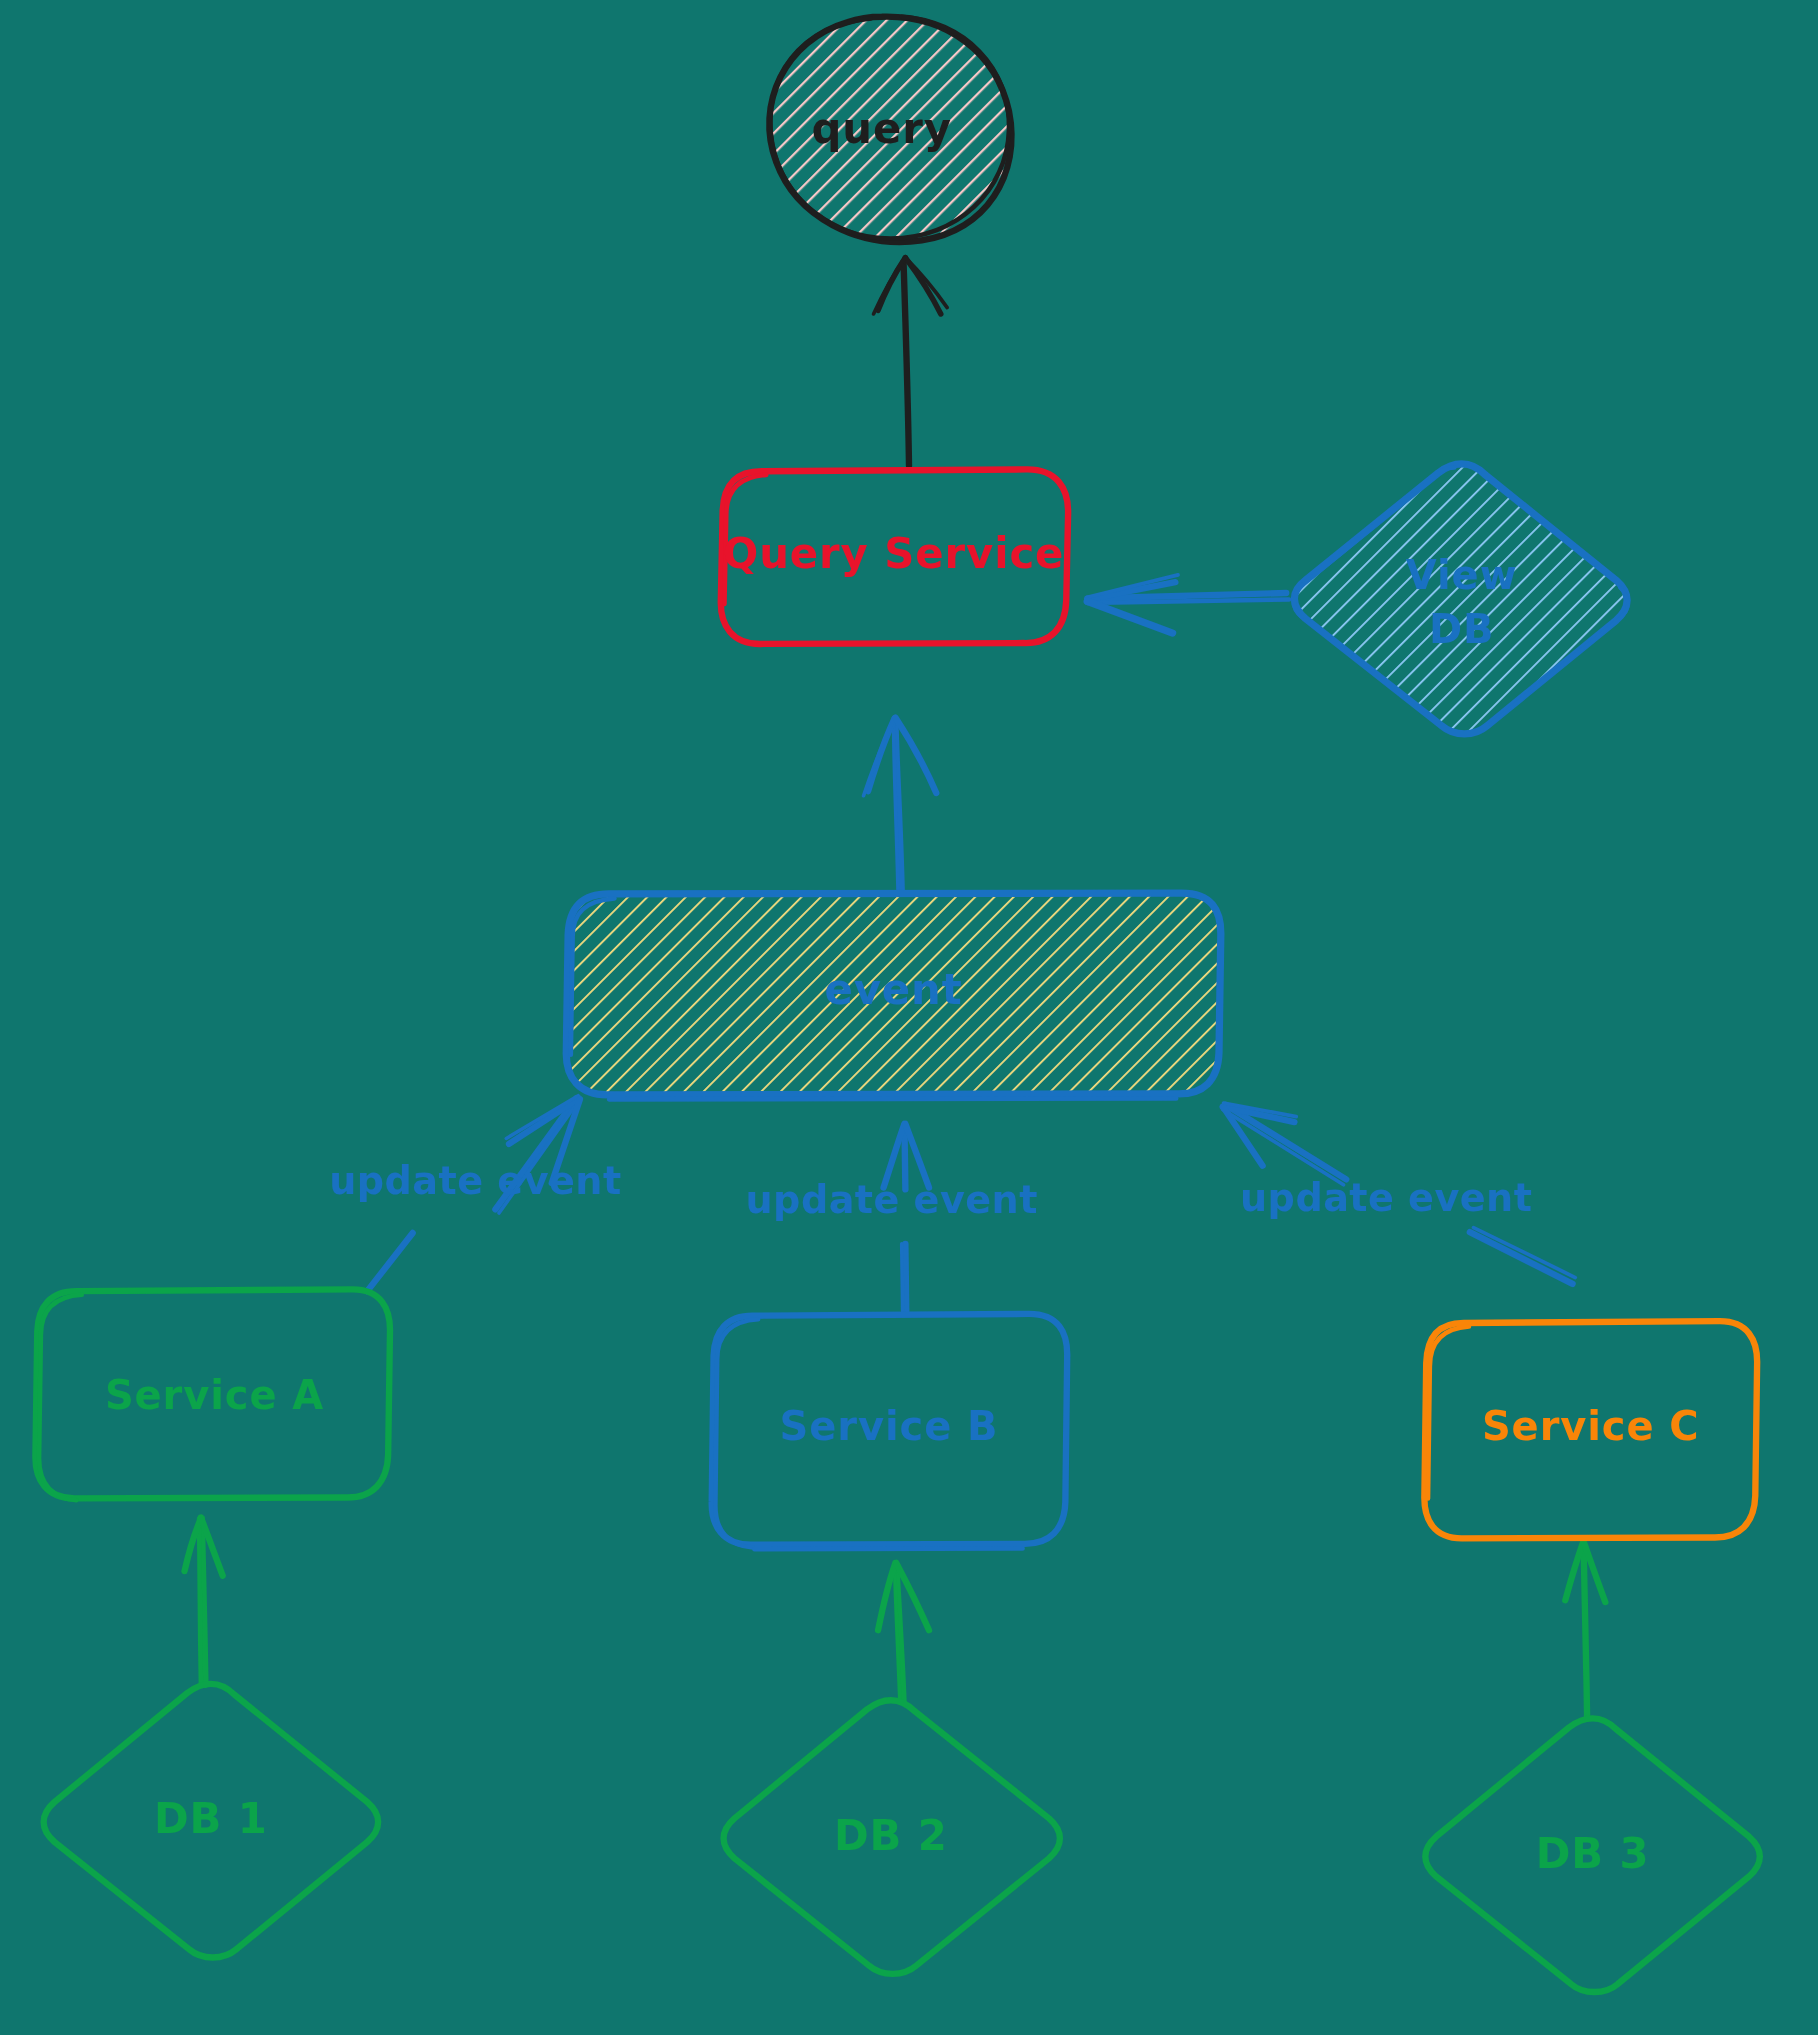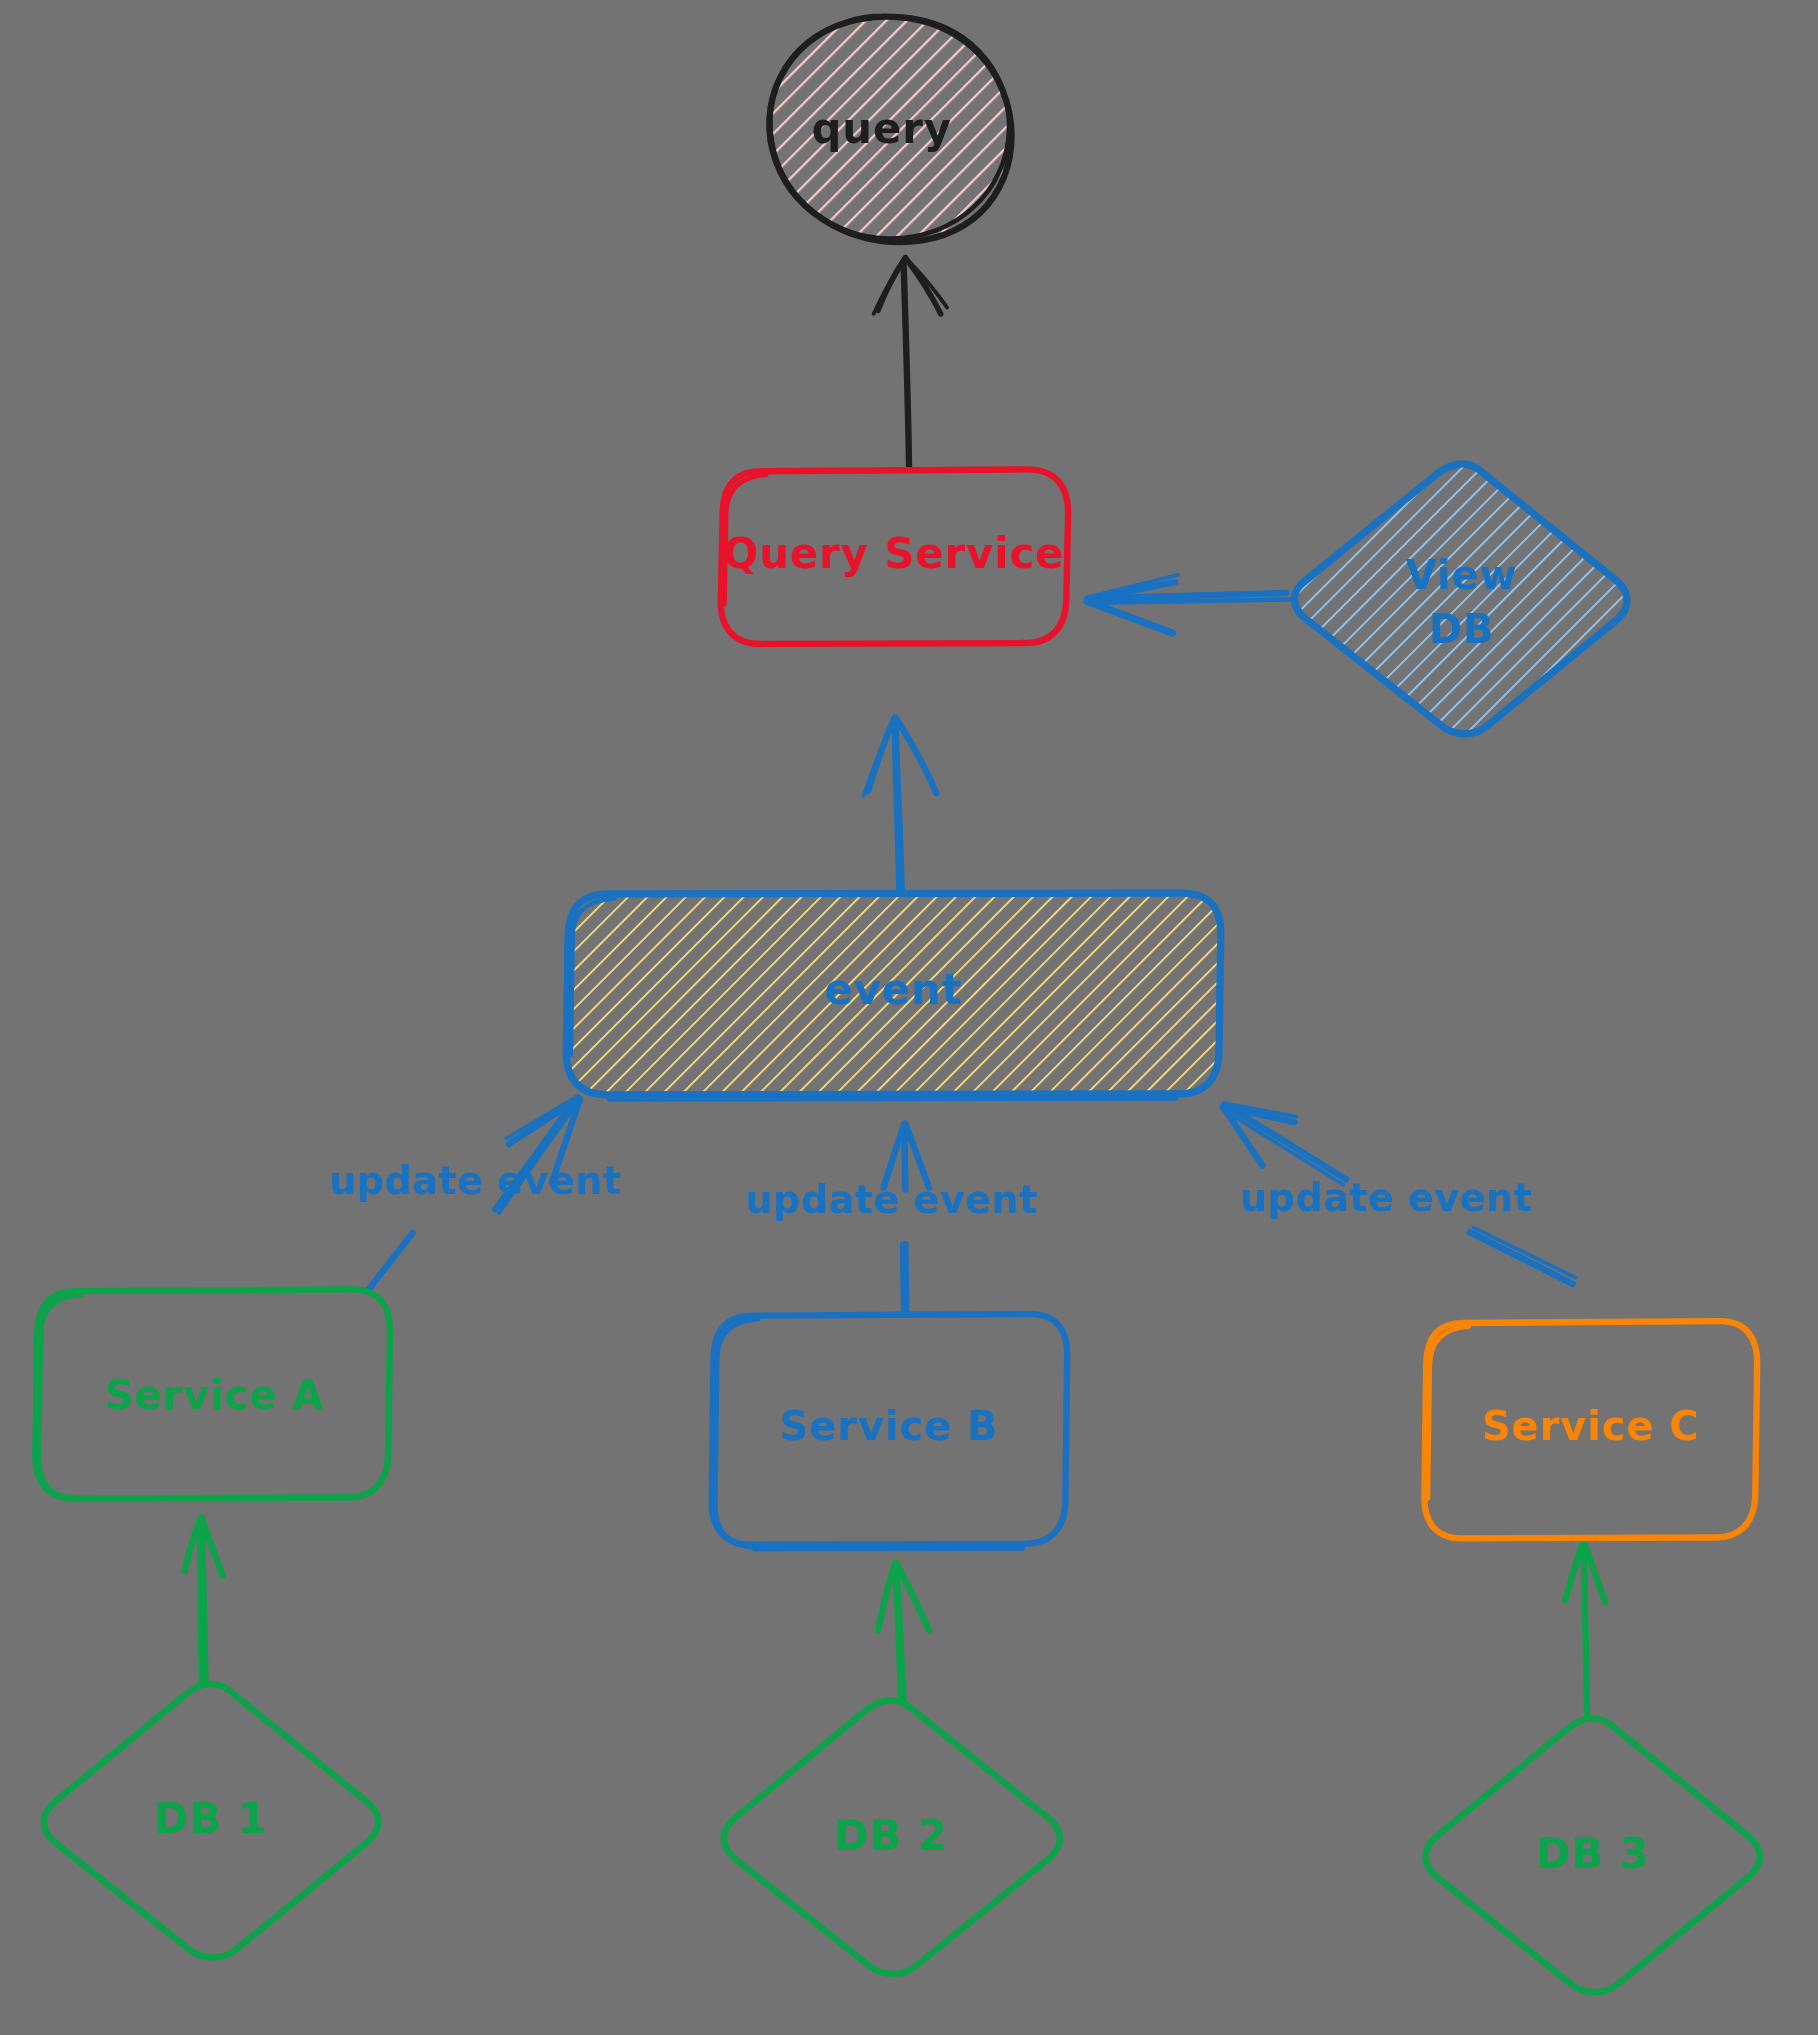--- a/index.html
+++ b/index.html
@@ -35,21 +35,21 @@
     font-family: "DejaVu Sans", sans-serif;
     font-weight: 600;
     dominant-baseline: middle;
     text-anchor: middle;
     letter-spacing: 0.5px;
   }
 </style>
 </head>
 <body style="background: rgb(252, 250, 225);">
 
-<div id="canvas-wrap" style="background: #737373;">
+<div id="canvas-wrap" style="background: #0f766e;">
   <svg id="diagram" viewBox="0 0 2000 2239" xmlns="http://www.w3.org/2000/svg">
     <defs>
       <pattern id="hatch-pink" width="16" height="16" patternTransform="rotate(45)" patternUnits="userSpaceOnUse">
         <line x1="0" y1="0" x2="0" y2="16" stroke="#f7c8c8" stroke-width="5"></line>
       </pattern>
       <pattern id="hatch-blue" width="15" height="15" patternTransform="rotate(45)" patternUnits="userSpaceOnUse">
         <line x1="0" y1="0" x2="0" y2="15" stroke="#8ec9f7" stroke-width="4"></line>
       </pattern>
       <pattern id="hatch-yellow" width="15" height="15" patternTransform="rotate(45)" patternUnits="userSpaceOnUse">
         <line x1="0" y1="0" x2="0" y2="15" stroke="#f6dd7e" stroke-width="4"></line>

